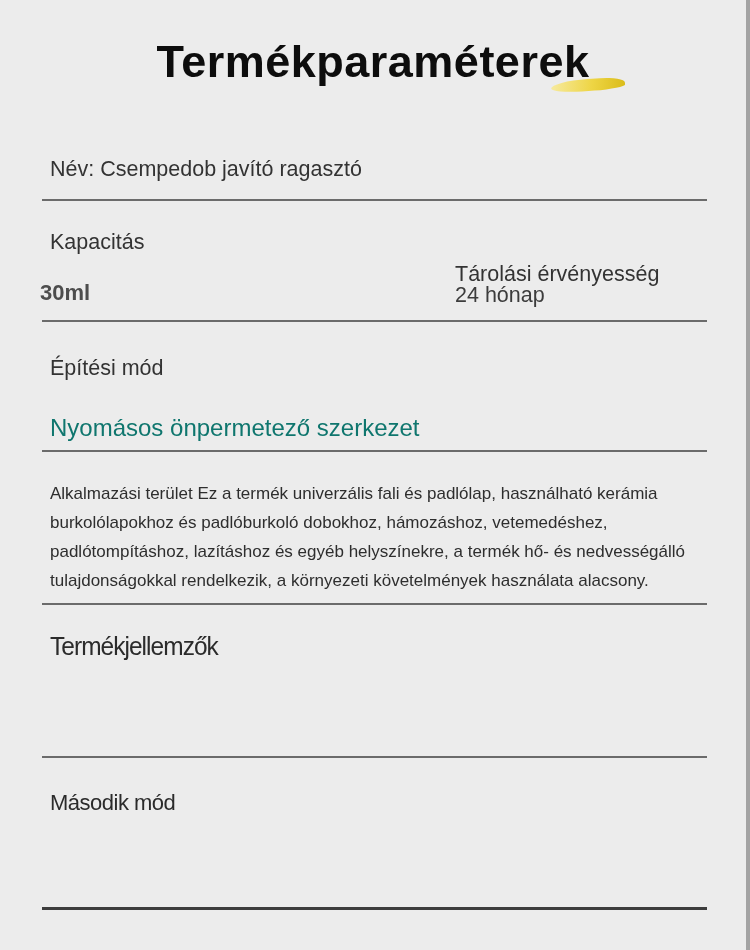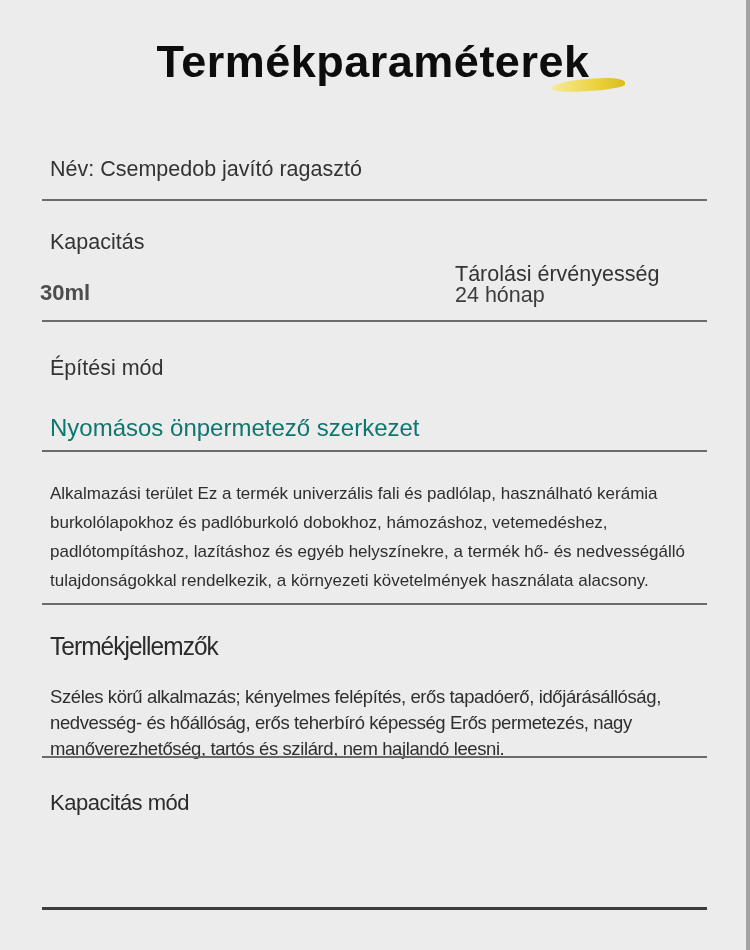--- a/index.html
+++ b/index.html
@@ -108,21 +108,20 @@
   <div class="constr-label">Építési mód</div>
   <div class="constr-value">Nyomásos önpermetező szerkezet</div>
 
   <div class="rule rule-3"></div>
 
   <div class="app-paragraph">Alkalmazási terület Ez a termék univerzális fali és padlólap, használható kerámia burkolólapokhoz és padlóburkoló dobokhoz, hámozáshoz, vetemedéshez, padlótompításhoz, lazításhoz és egyéb helyszínekre, a termék hő- és nedvességálló tulajdonságokkal rendelkezik, a környezeti követelmények használata alacsony.</div>
 
   <div class="rule rule-4"></div>
 
   <div class="features-heading">Termékjellemzők</div>
-  <div class="cond-paragraph features-paragraph">Széles körű alkalmazás; kényelmes felépítés, erős tapadóerő, időjárásállóság, nedvesség- és hőállóság, erős teherbíró képesség Erős permetezés, nagy manőverezhetőség, tartós és szilárd, nem hajlandó leesni.</div>
 
   <div class="rule rule-5"></div>
 
-  <div class="storage-heading">Kapacitás mód</div>
+  <div class="storage-heading">Második mód</div>
 
   <div class="rule rule-bottom"></div>
 
 </div>
 
 </body></html>

